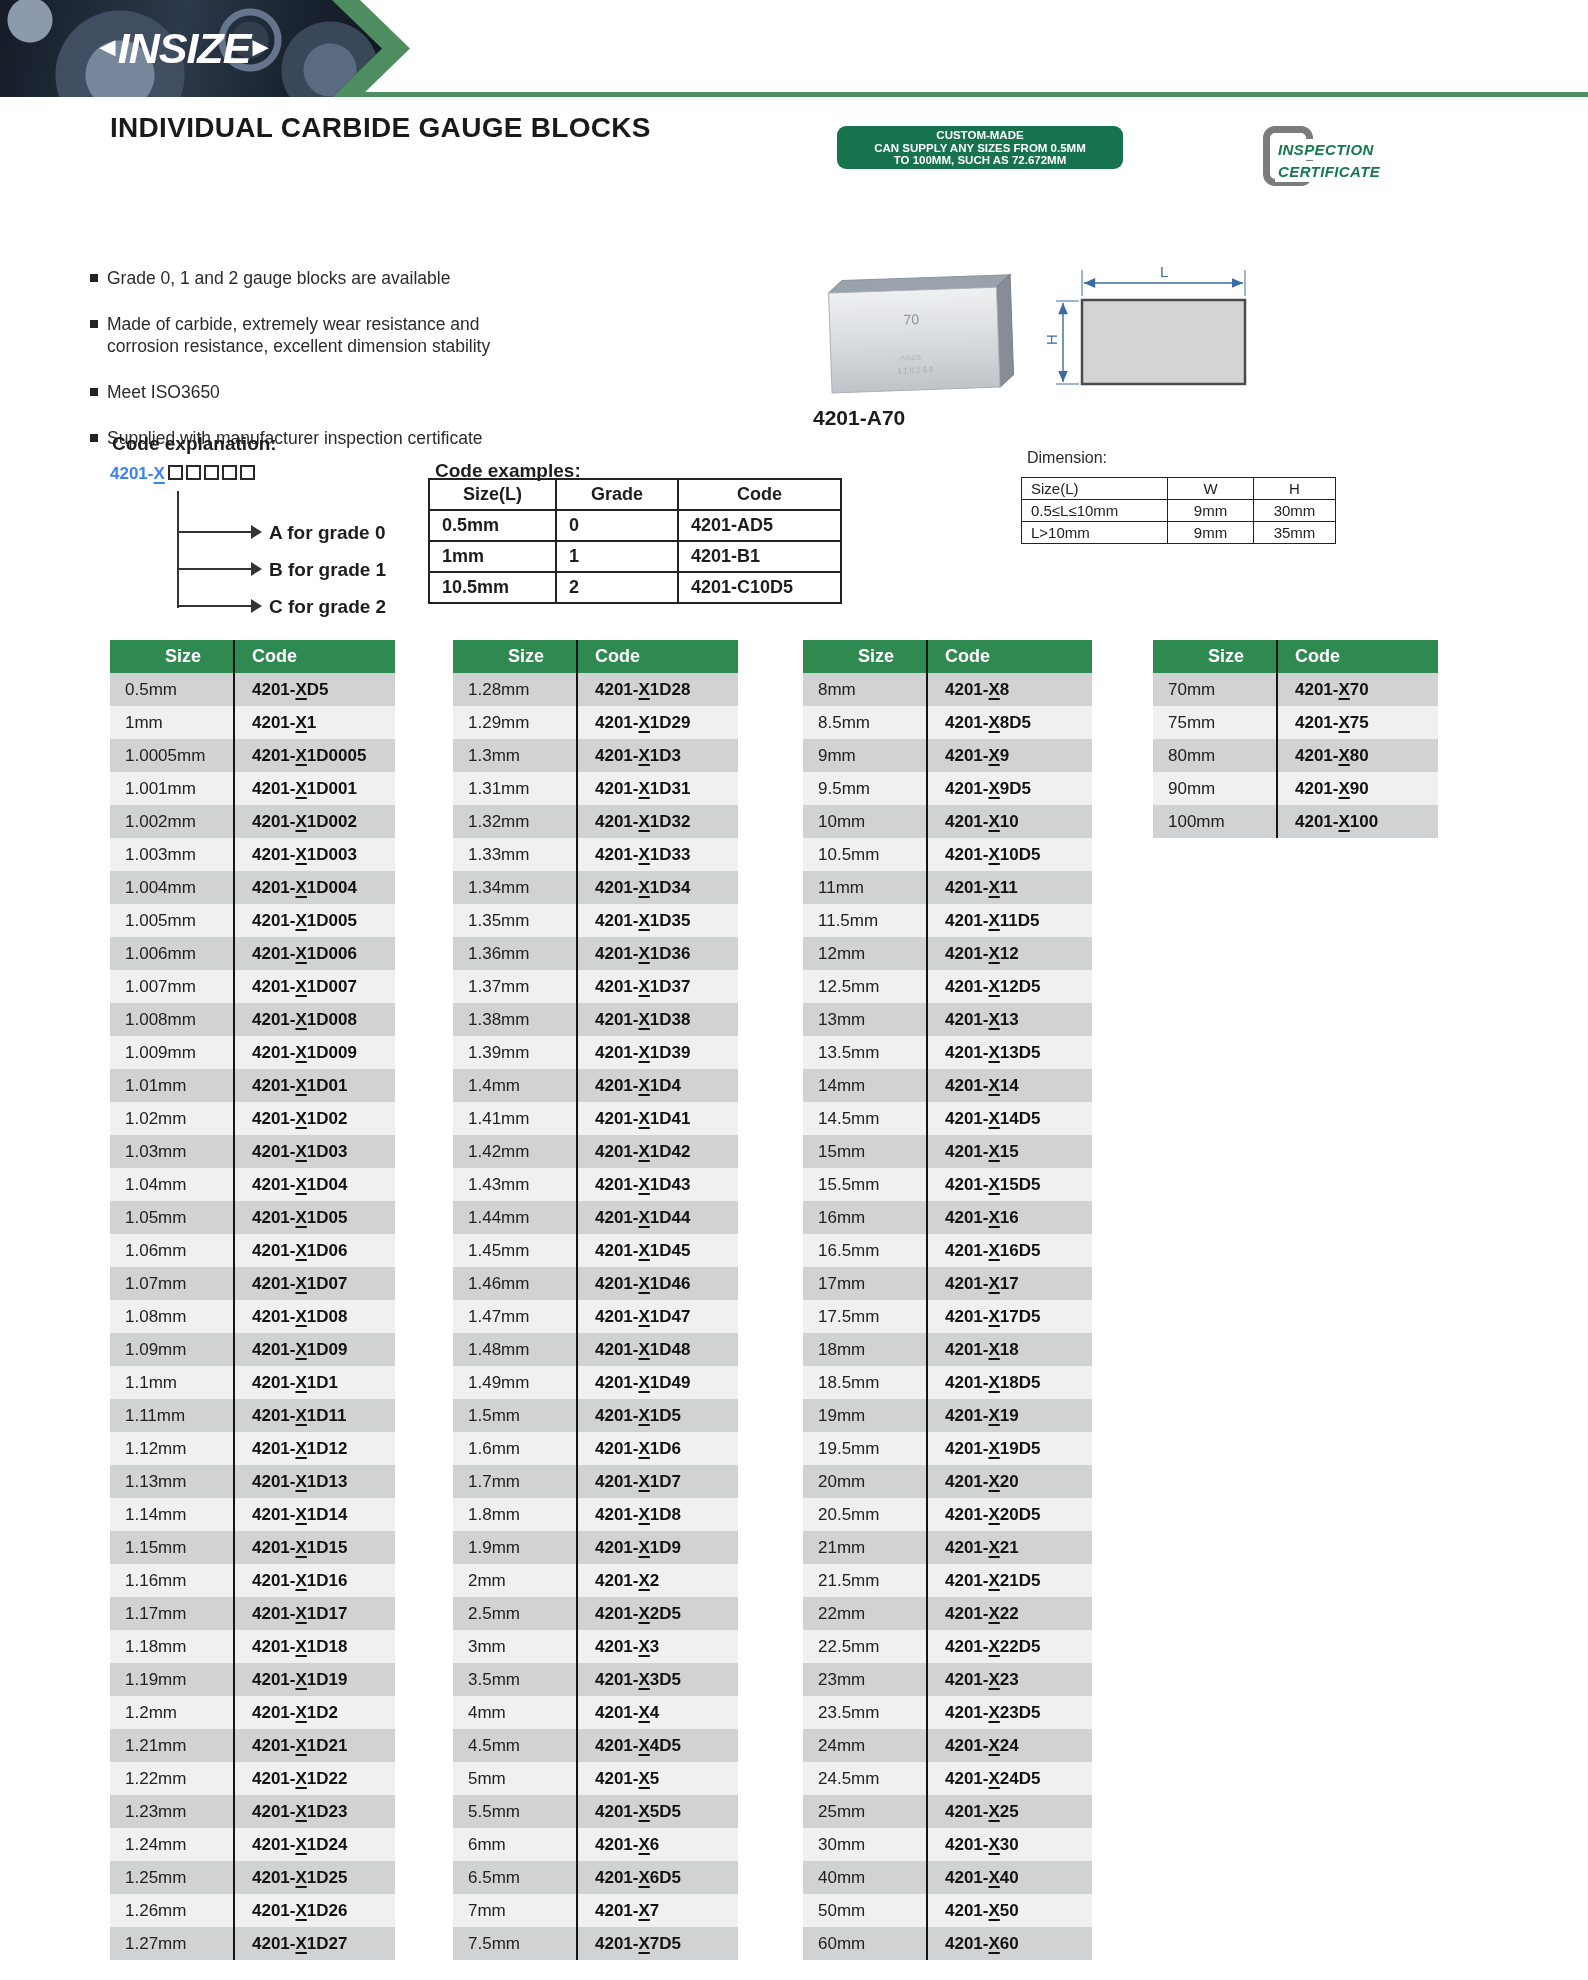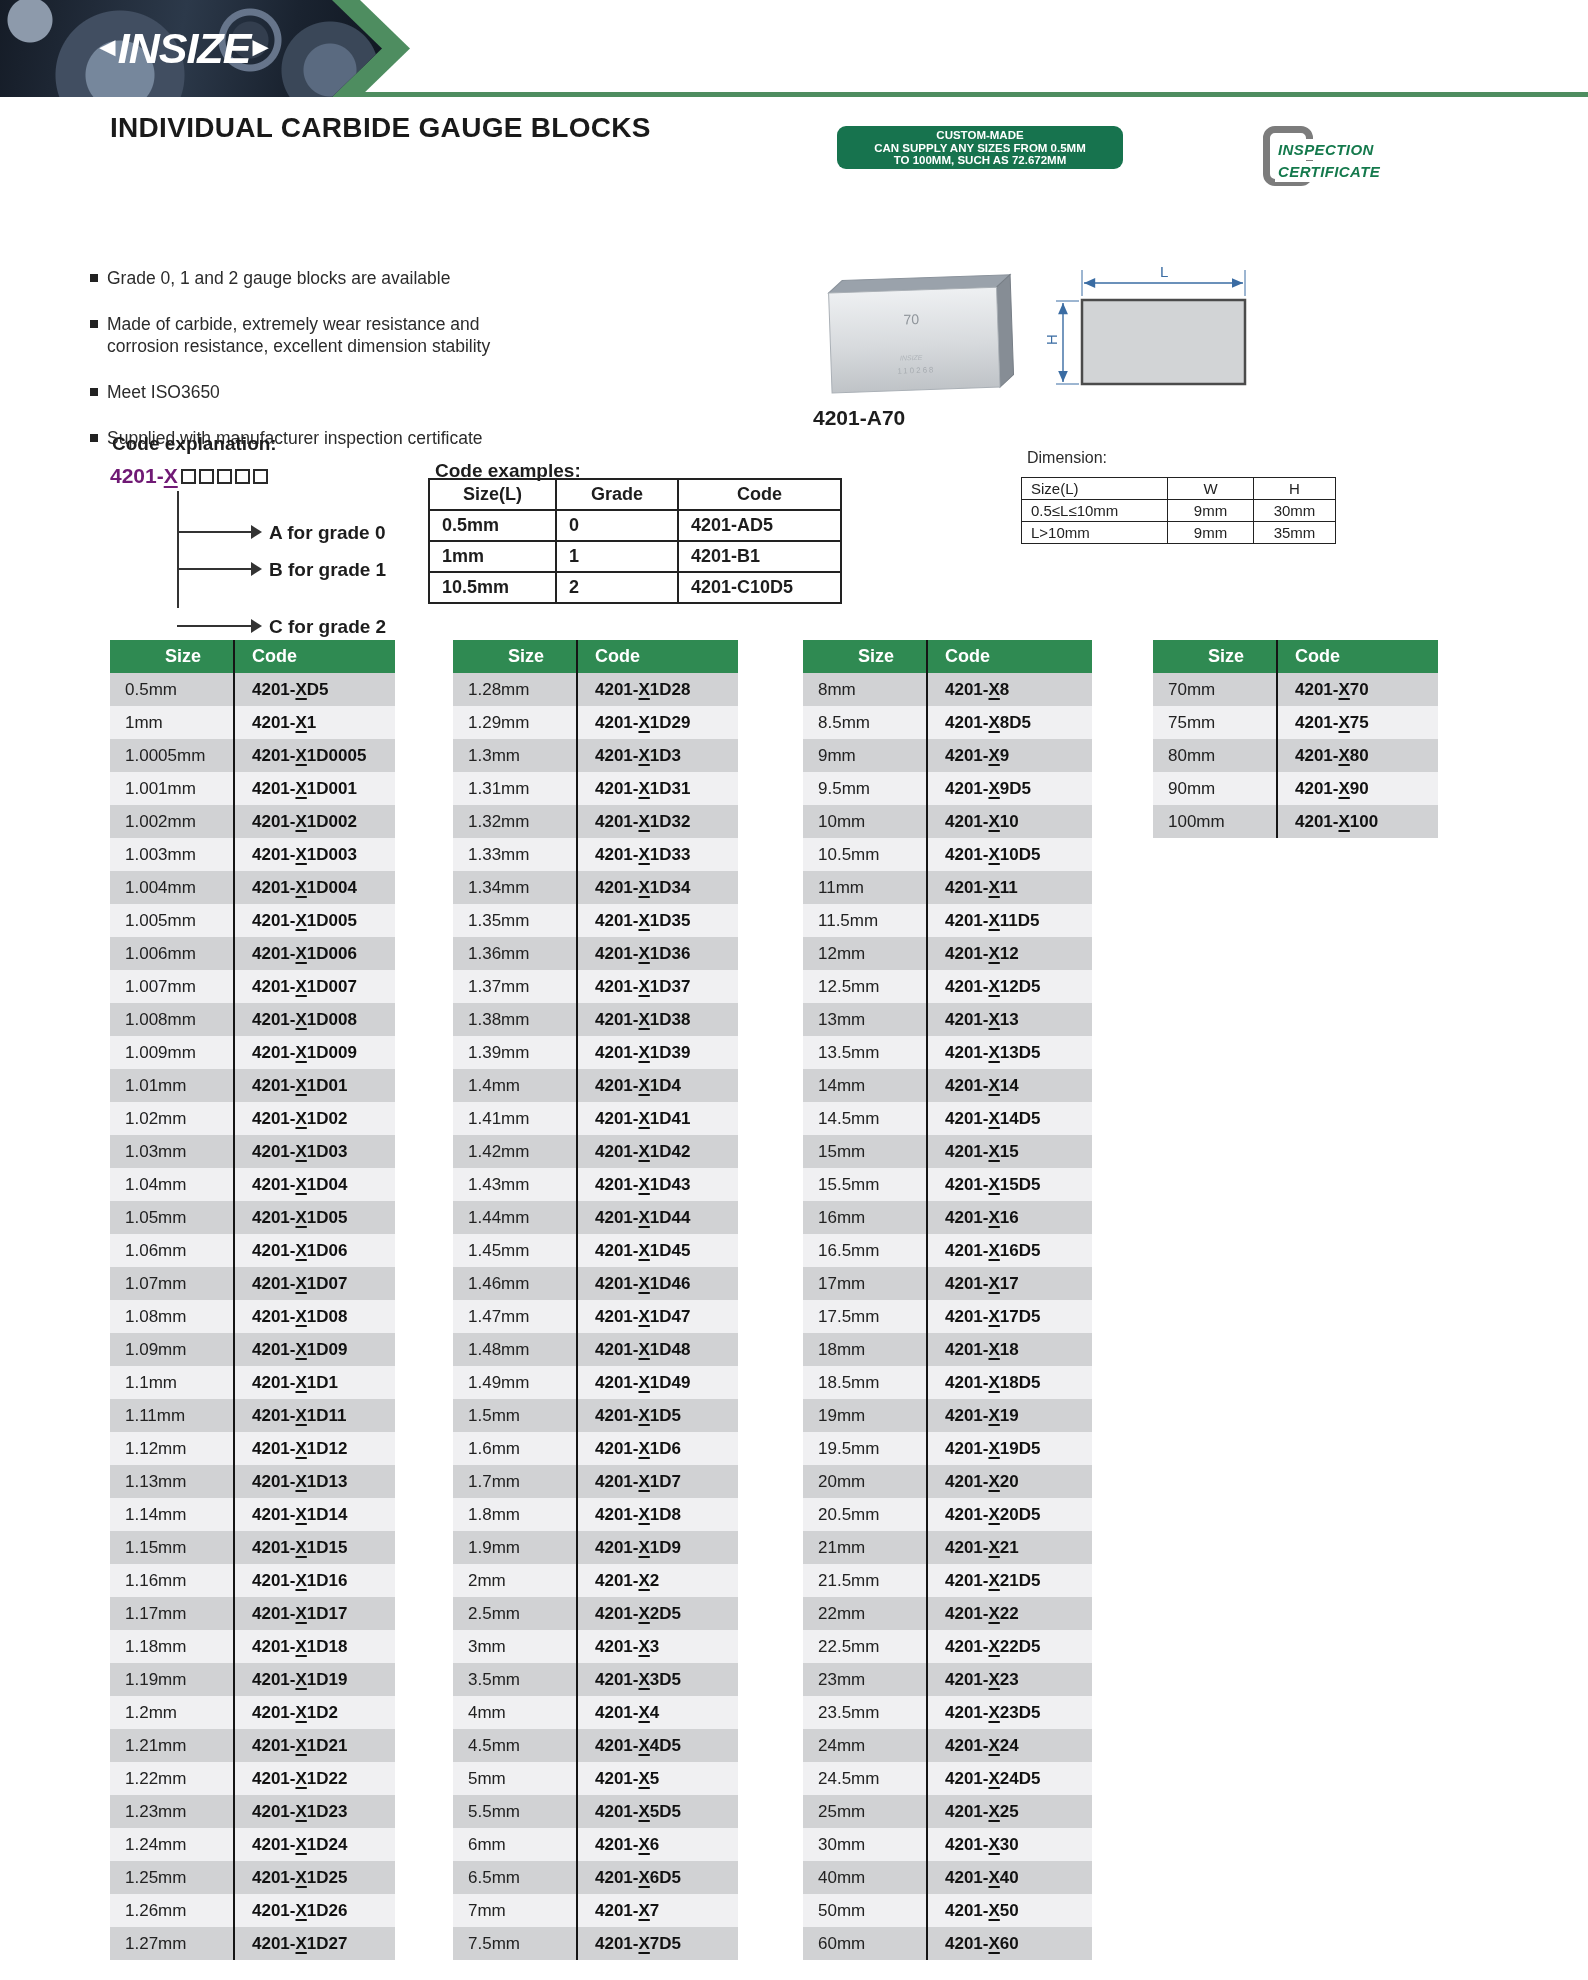--- a/index.html
+++ b/index.html
@@ -46,21 +46,21 @@
 
   
   .features{position:absolute;left:88px;top:243px;width:405px;list-style:none;}
   .features li{position:relative;padding-left:19px;font-size:17.5px;line-height:22px;color:#2b2b2b;white-space:pre-line;margin-top:24px;}
   .features li::before{content:"";position:absolute;left:2px;top:7px;width:8px;height:8px;background:#222;}
 
   
   .sec-label{position:absolute;font-size:19px;font-weight:bold;color:#1d1d1d;}
   .lbl-expl{left:112px;top:433px;}
   .lbl-expx{left:435px;top:460px;}
-  .code-base{position:absolute;left:110px;top:464px;font-size:21px;font-weight:bold;color:#701a75;}
+  .code-base{position:absolute;left:110px;top:464px;font-size:17px;font-weight:bold;color:#3b82f6;}
   .code-base .sq{display:inline-block;width:15px;height:15px;border:2px solid #2a2a2a;margin-left:3px;vertical-align:-1px;}
   .ux{text-decoration:underline;text-decoration-thickness:2px;text-underline-offset:2.5px;}
   .tree-vline{position:absolute;left:177px;top:491px;width:2px;height:117px;background:#333;}
   .branches{position:absolute;left:177px;top:519px;width:320px;height:120px;}
   .branch{position:absolute;left:0;height:27px;width:320px;text-align:center;}
   .bline{position:absolute;left:0;top:12px;width:74px;height:2px;background:#333;}
   .barrow{position:absolute;left:74px;top:6px;width:0;height:0;border-left:11px solid #333;border-top:7px solid transparent;border-bottom:7px solid transparent;}
   .blabel{position:absolute;left:92px;top:0;font-size:19px;font-weight:bold;color:#1d1d1d;line-height:27px;white-space:nowrap;}
 
   
@@ -136,21 +136,21 @@
       <div class="branch" style="top: 0px;">
         <span class="bline"></span>
         <span class="barrow"></span>
         <span class="blabel">A for grade 0</span>
       </div>
       <div class="branch" style="top: 37px;">
         <span class="bline"></span>
         <span class="barrow"></span>
         <span class="blabel">B for grade 1</span>
       </div>
-      <div class="branch" style="top: 74px; margin-top: 20px;">
+      <div class="branch" style="top: 74px;">
         <span class="bline"></span>
         <span class="barrow"></span>
         <span class="blabel">C for grade 2</span>
       </div>
     </div>
 
   <div class="sec-label lbl-expx">Code examples:</div>
   <table class="ex-table">
       <tbody>
         <tr>

